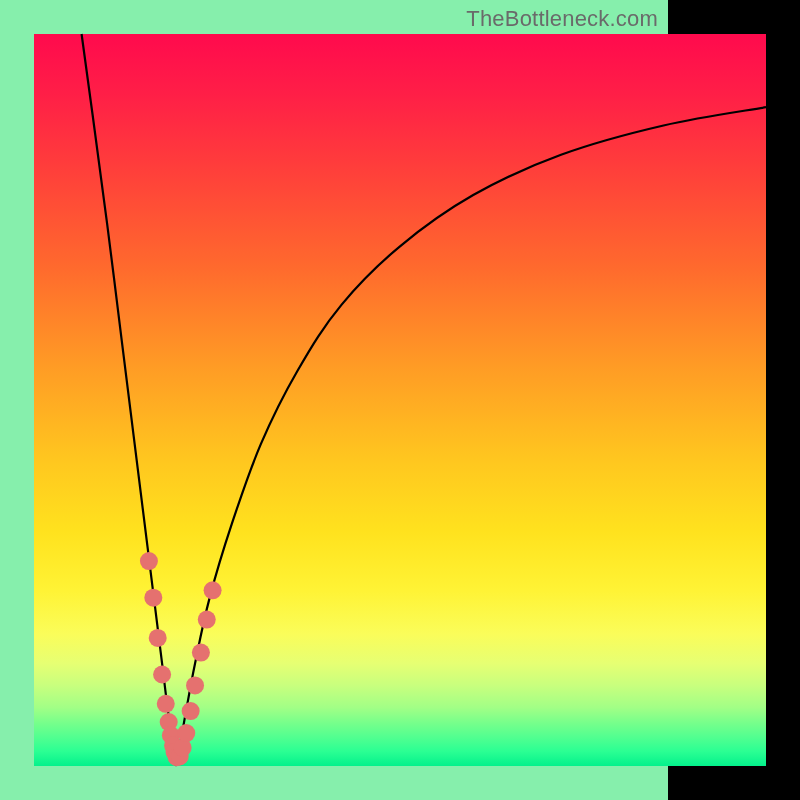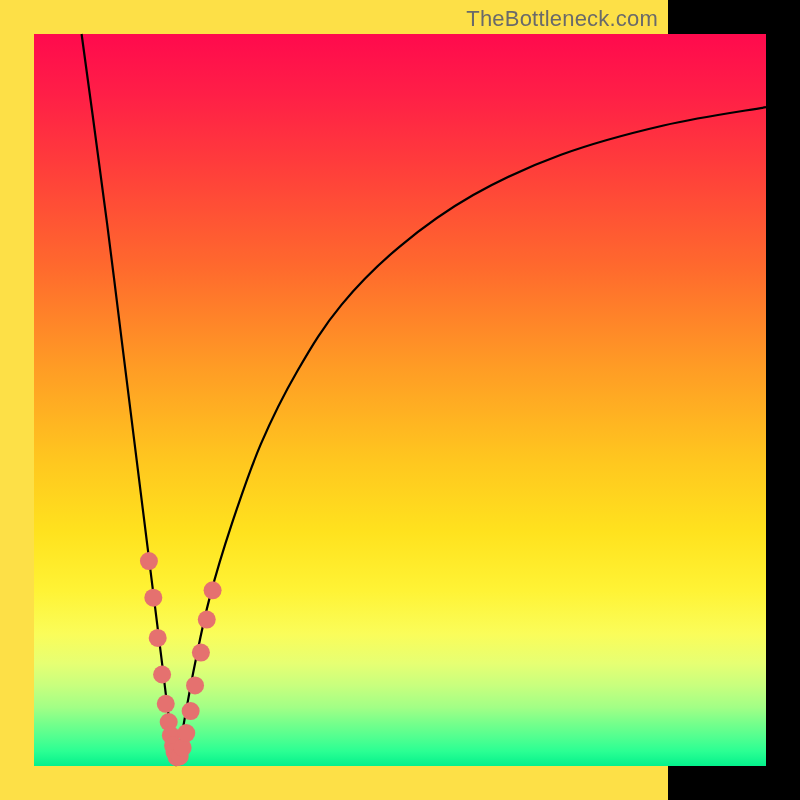--- a/index.html
+++ b/index.html
@@ -10,21 +10,21 @@
     overflow: hidden;
     background: #000;
     font-family: Arial, Helvetica, sans-serif;
   }
   .frame {
     position: absolute;
     left: 0;
     top: 0;
     width: 668px;
     height: 800px;
-    background: #fde047;
+    background: #86efac;
   }
   .plot {
     position: absolute;
     left: 34px;
     top: 34px;
     width: 732px;
     height: 732px;
     
     background: linear-gradient(to bottom,
       #ff0a4d 0%,

